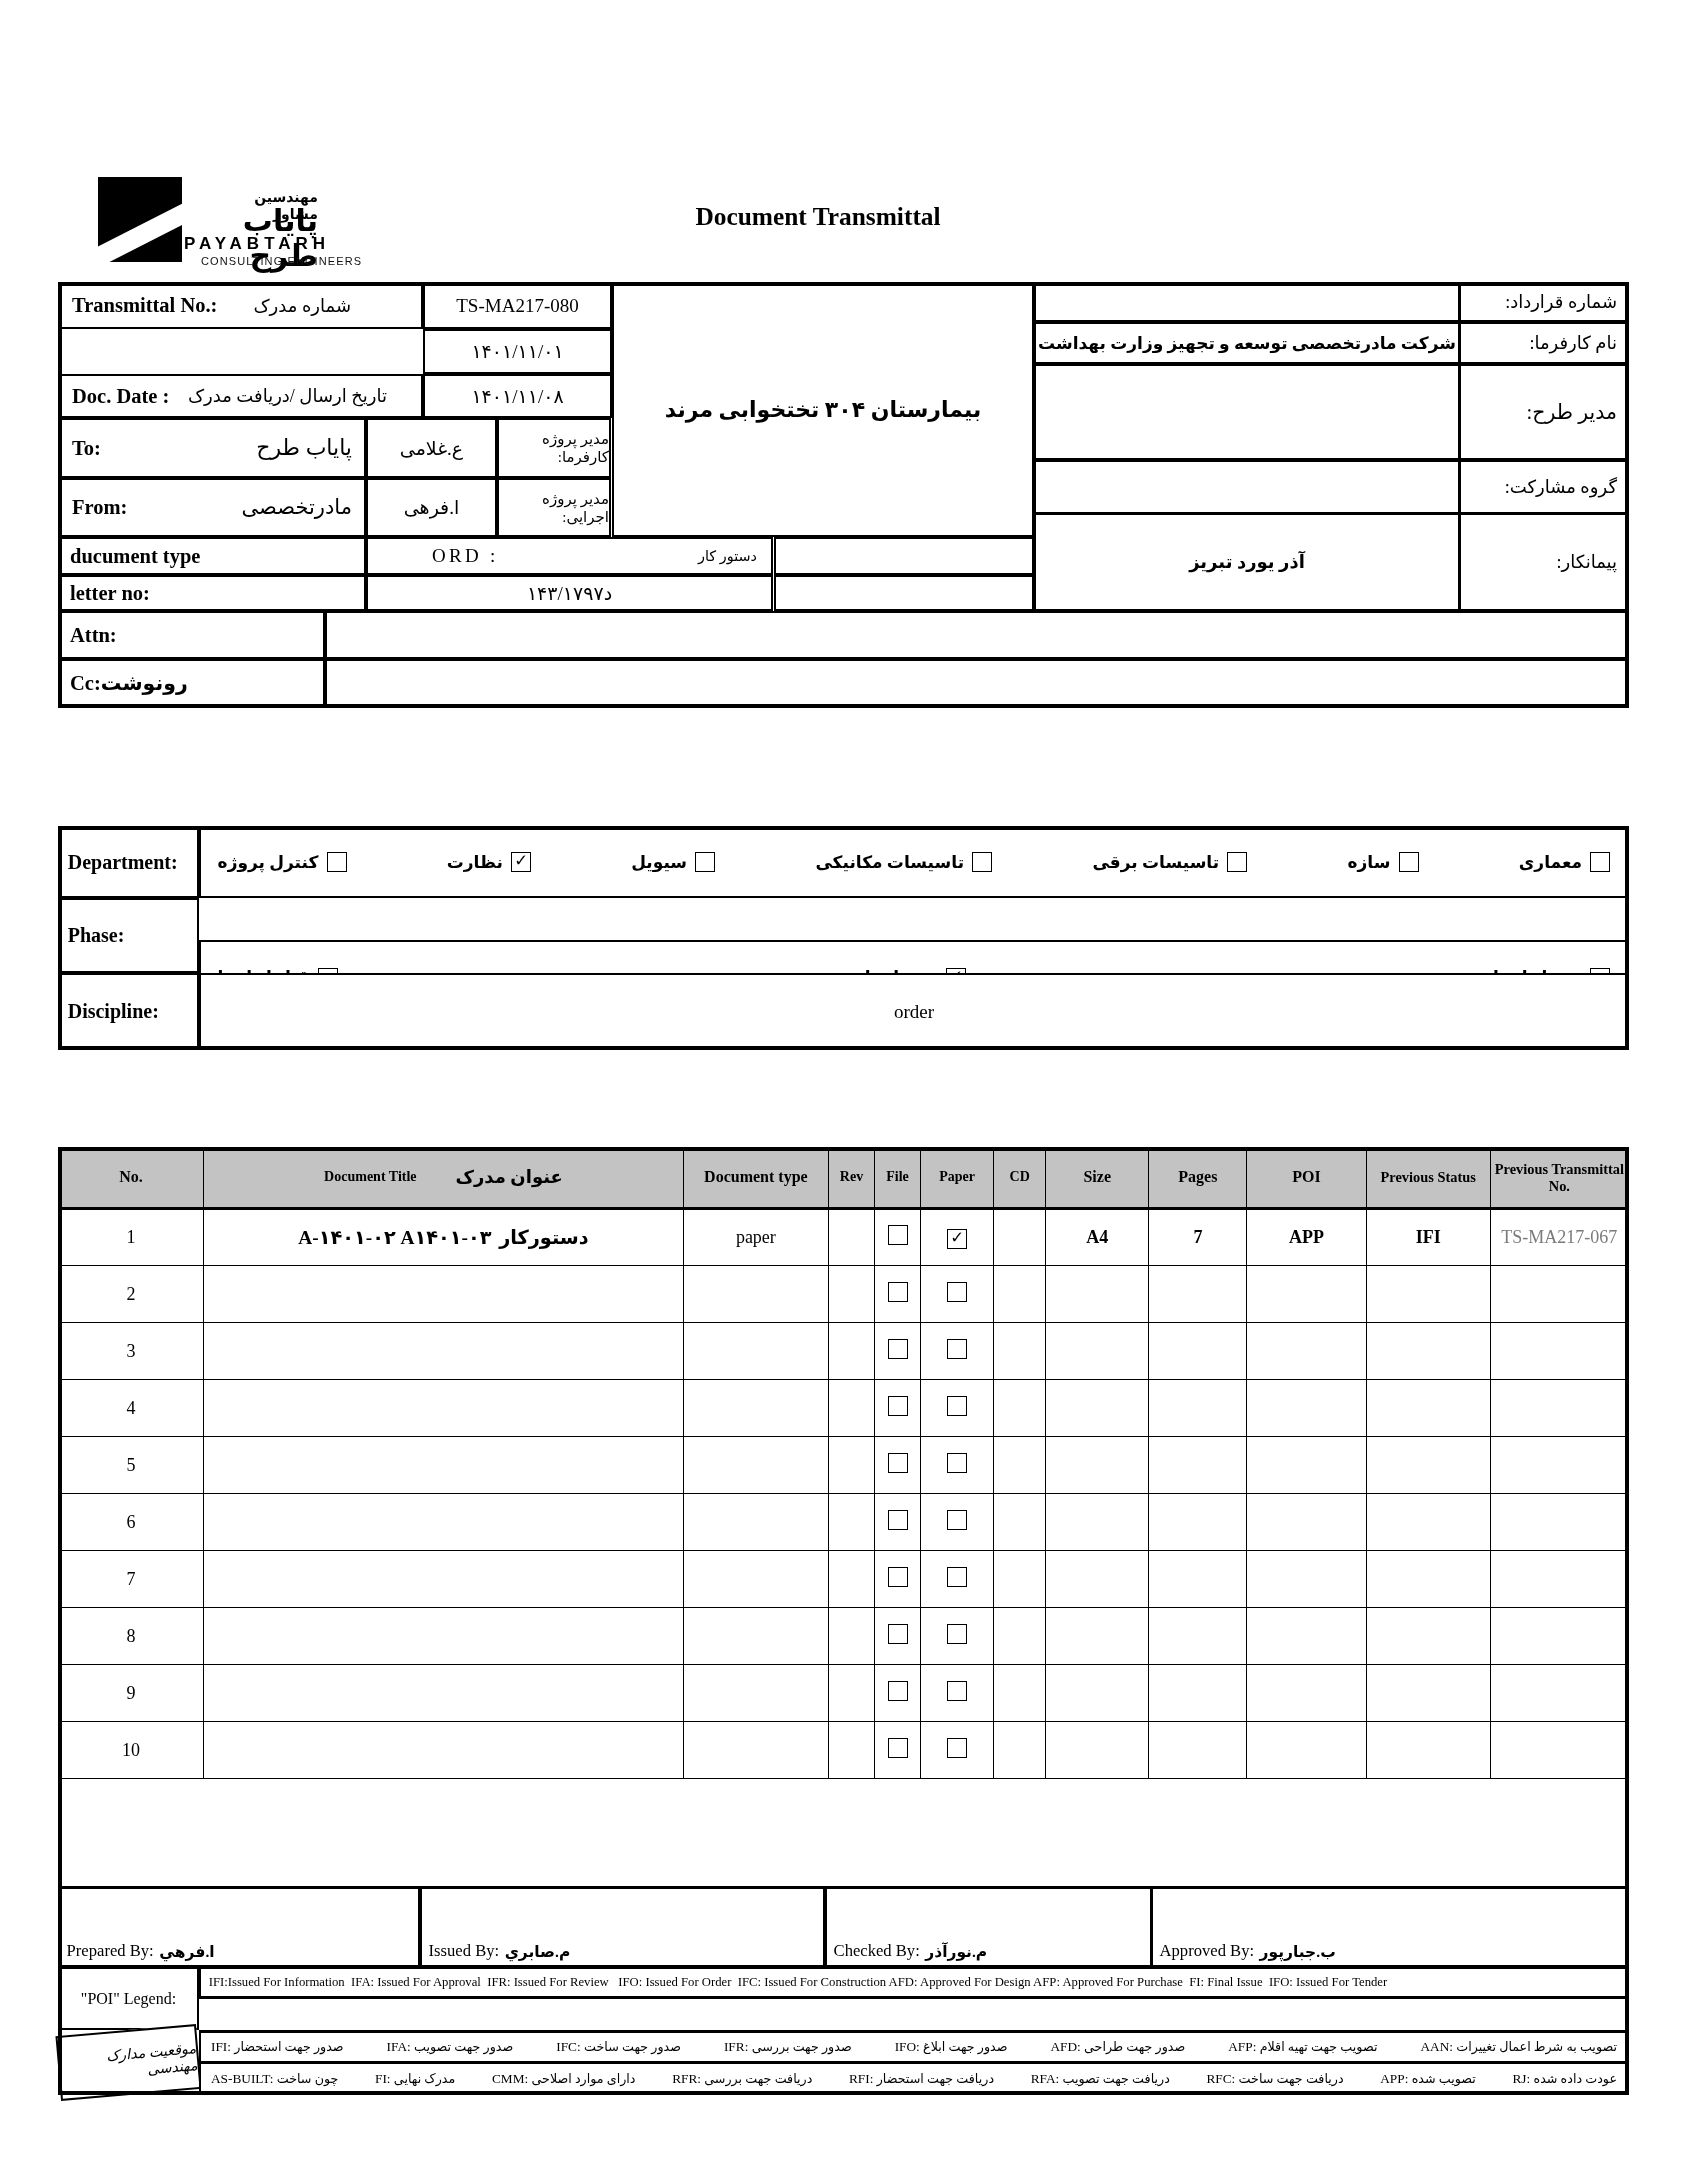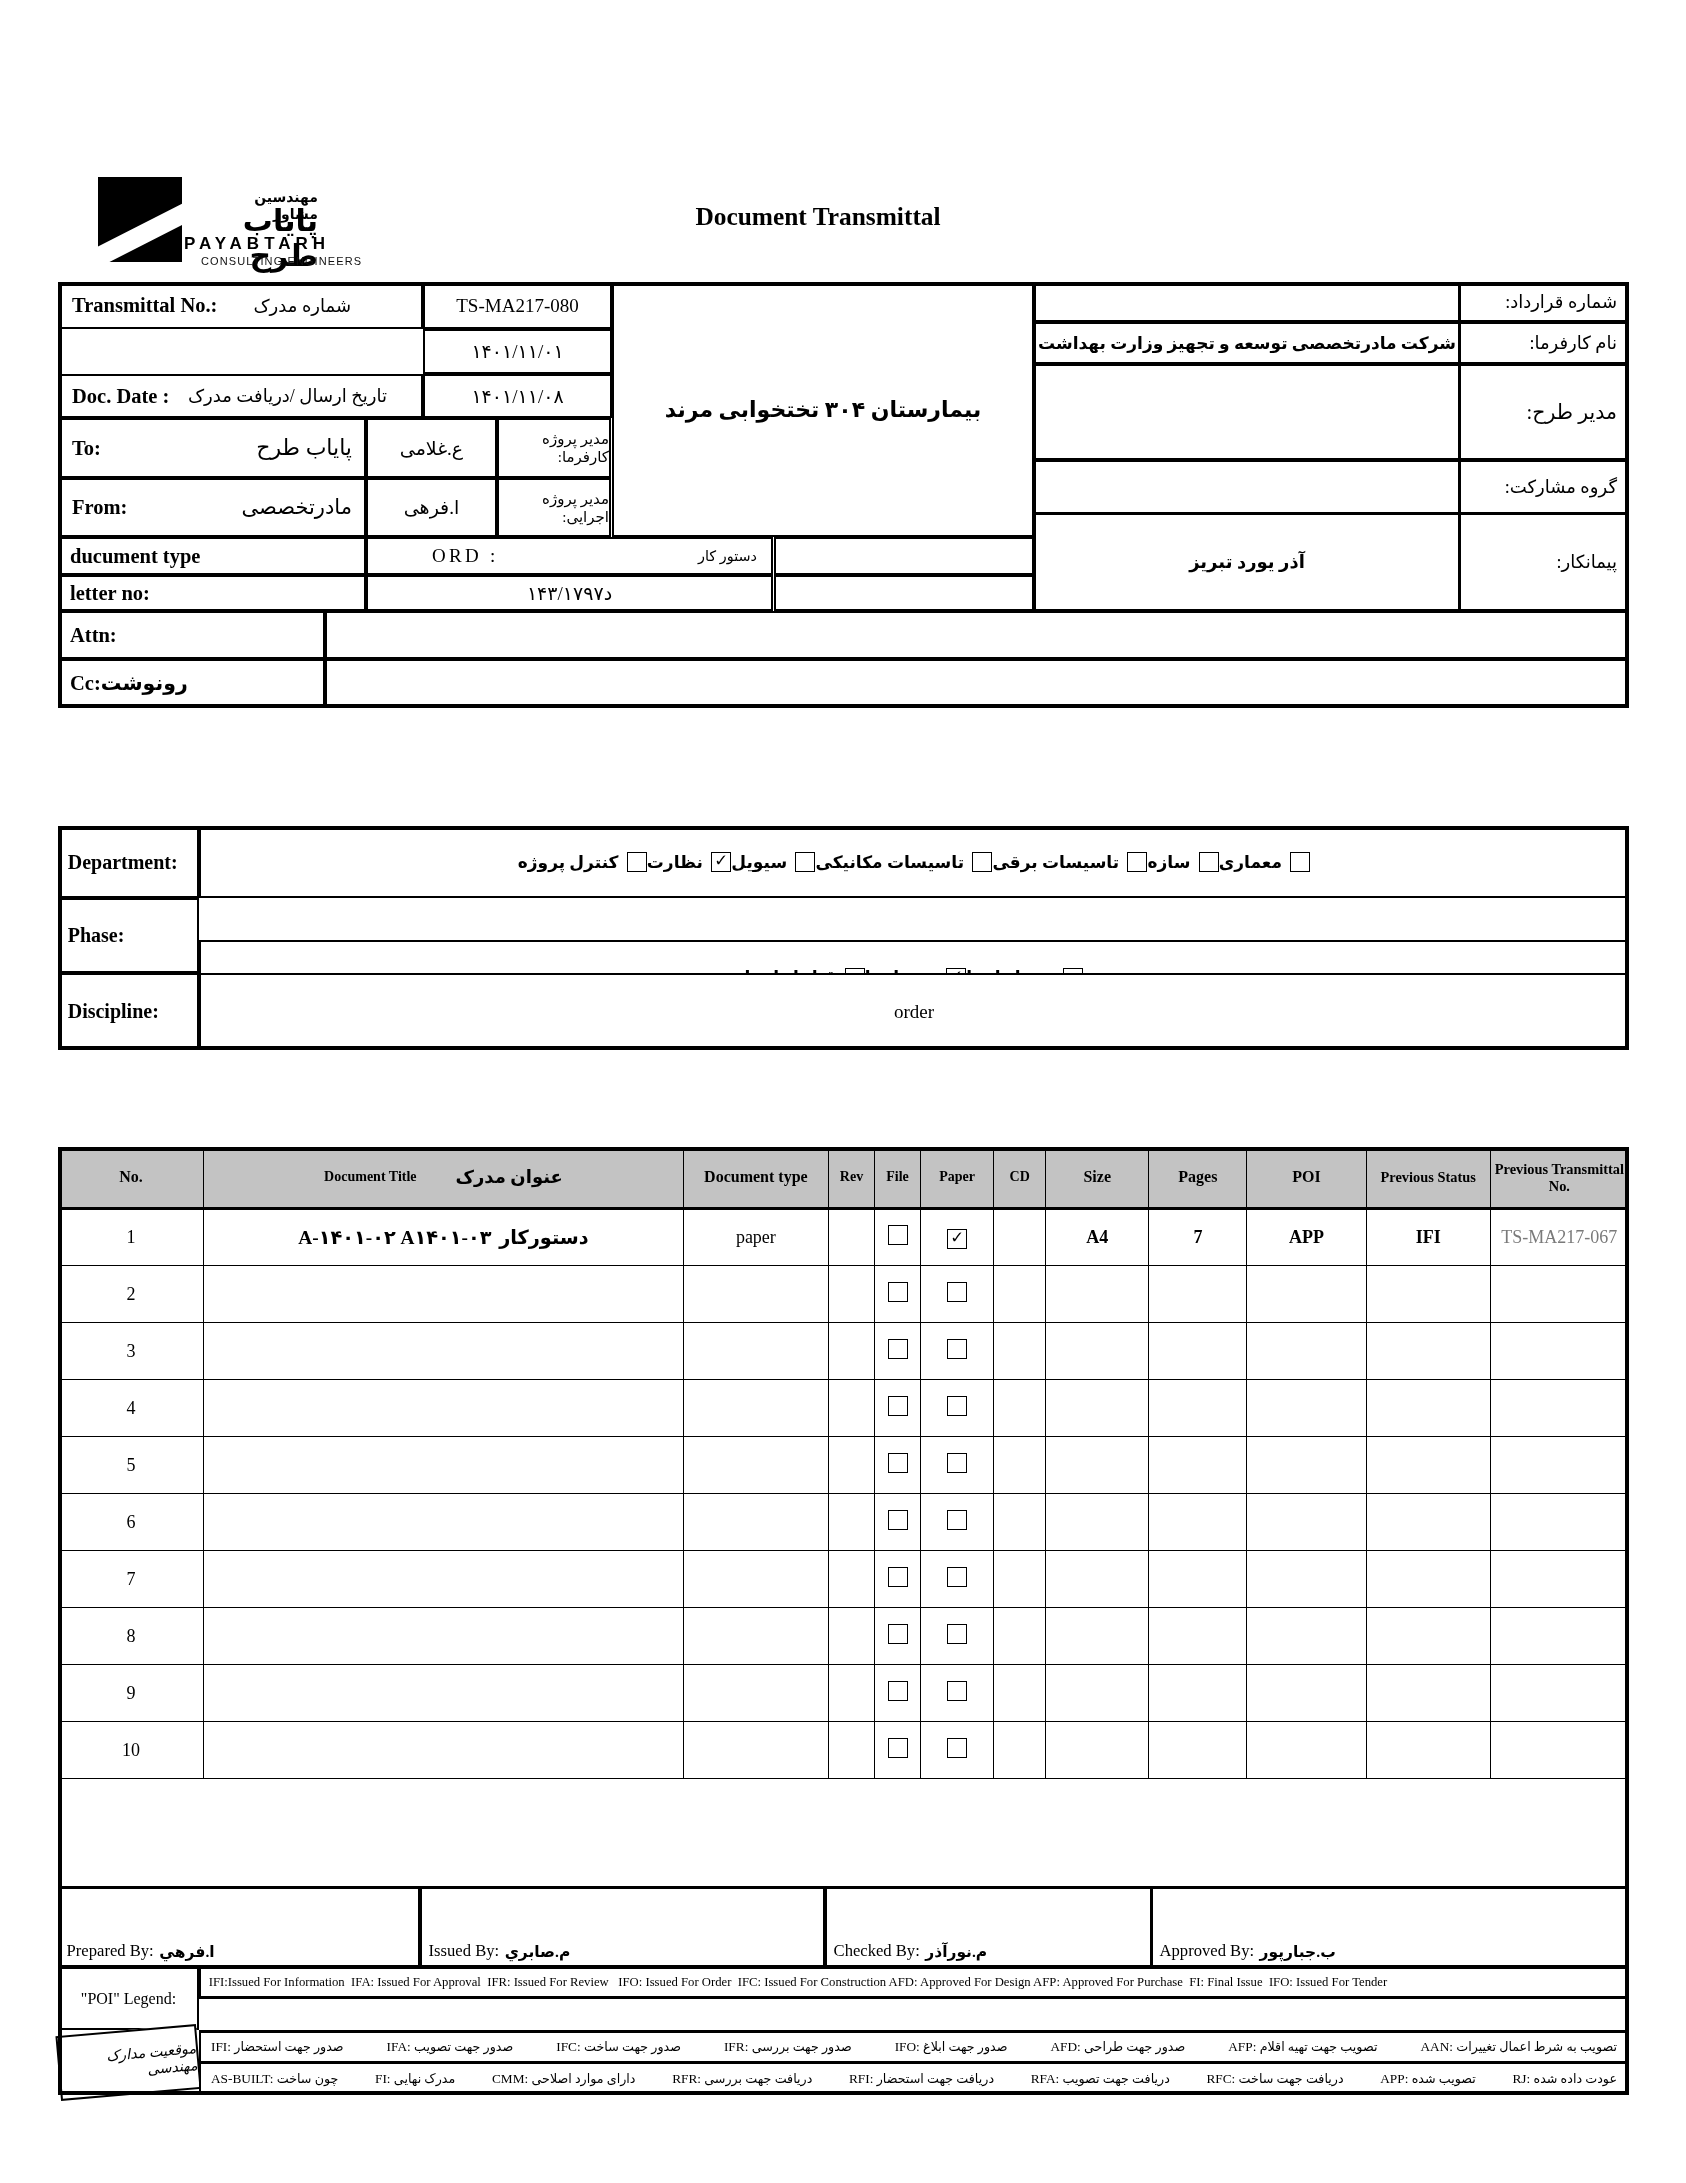--- a/index.html
+++ b/index.html
@@ -29,21 +29,21 @@
             font-family:"Liberation Sans","DejaVu Sans",sans-serif;}
   #doc-title{position:absolute;left:597px;top:202px;width:442px;text-align:center;
              font-size:25.4px;font-weight:bold;}
   
   .cb{display:inline-block;box-sizing:border-box;width:20px;height:20px;border:1.7px solid #000;
       background:#fff;text-align:center;line-height:16.6px;font-size:16.6px;
       font-family:"DejaVu Sans",sans-serif;flex:0 0 auto;}
   .cb.checked::after{content:"\2713";}
   
   .sec-lab{justify-content:flex-start;padding-left:7.7px;font-weight:bold;font-size:20px;}
-  .opts{display:flex;align-items:center;justify-content:center;padding:0 16.6px;}
+  .opts{display:flex;align-items:center;justify-content:space-between;padding:0 16.6px;gap:32px;}
   .opt{display:flex;align-items:center;gap:8.3px;}
   .opt-label{font-weight:bold;font-size:17px;direction:rtl;unicode-bidi:isolate;}
   
   #doc-table{position:absolute;left:58px;top:1147px;width:1571px;border-collapse:collapse;table-layout:fixed;}
   #doc-table td,#doc-table th{box-sizing:border-box;border:1.7px solid #000;text-align:center;
        vertical-align:middle;padding:0;overflow:hidden;font-size:18px;}
   #doc-table thead tr{height:61px;}
   #doc-table thead th{background:#c3c3c3;font-weight:bold;font-size:16px;border-bottom:3.9px solid #000;line-height:1.15;}
   #doc-table tbody tr{height:57px;}
   th.h-no{font-size:18px;}

